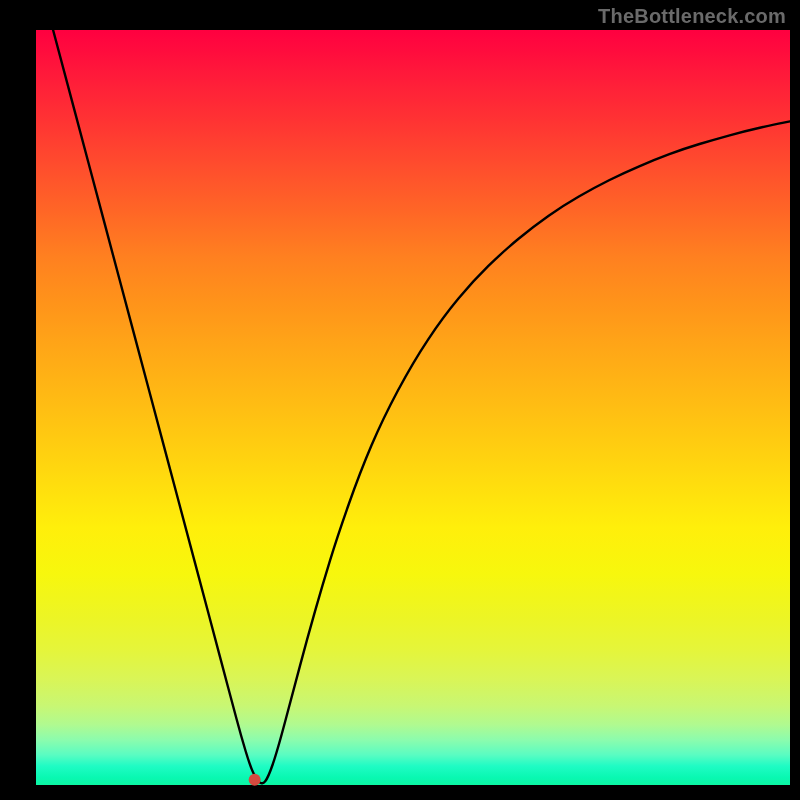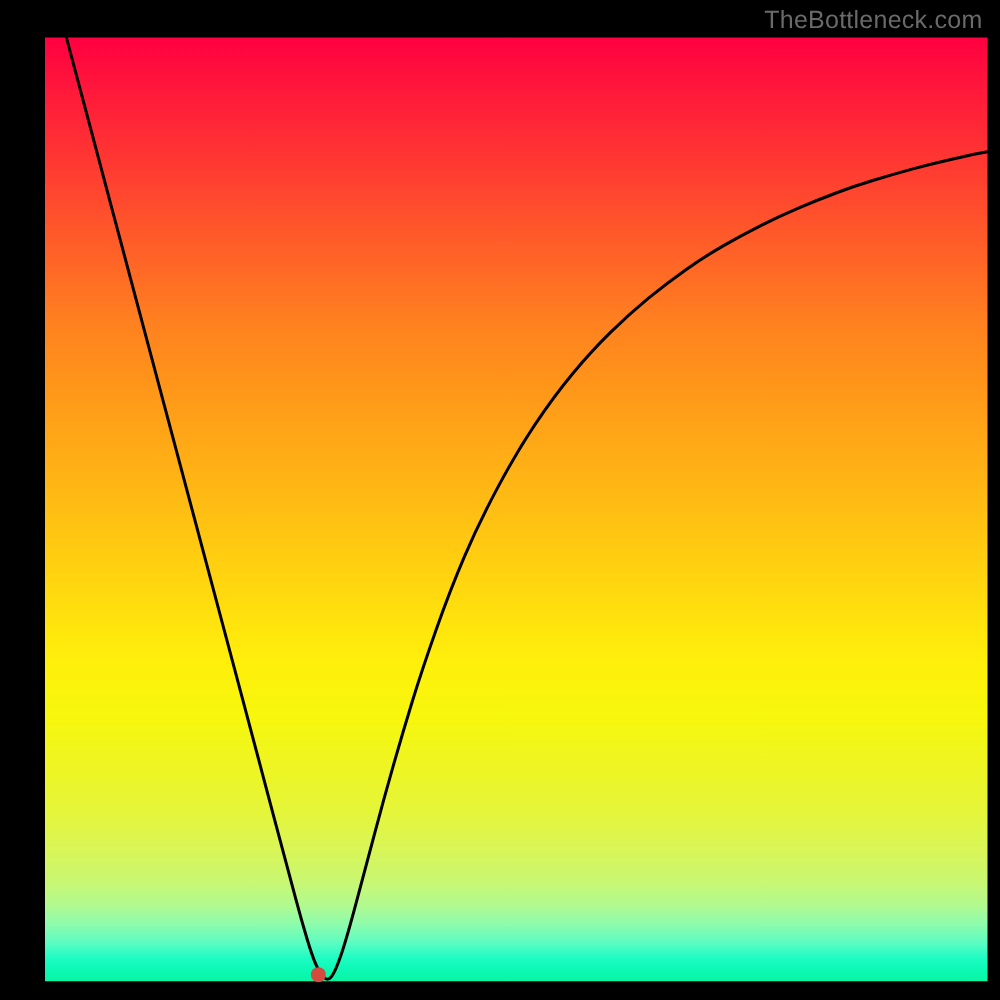--- a/index.html
+++ b/index.html
@@ -43,21 +43,21 @@
       #8cfcad 94%,
       #5afcc2 96%,
       #1ffcc4 97.5%,
       #09f8b2 99%,
       #0cf5a2 100%
     );
   }
   .watermark {
     position: absolute;
     font-family: Arial, Helvetica, sans-serif;
-    font-weight: 400;
+    font-weight: 700;
     color: #6a6a6a;
     letter-spacing: 0.2px;
     user-select: none;
   }
   svg.overlay {
     position: absolute;
     left: 0;
     top: 0;
     pointer-events: none;
   }

